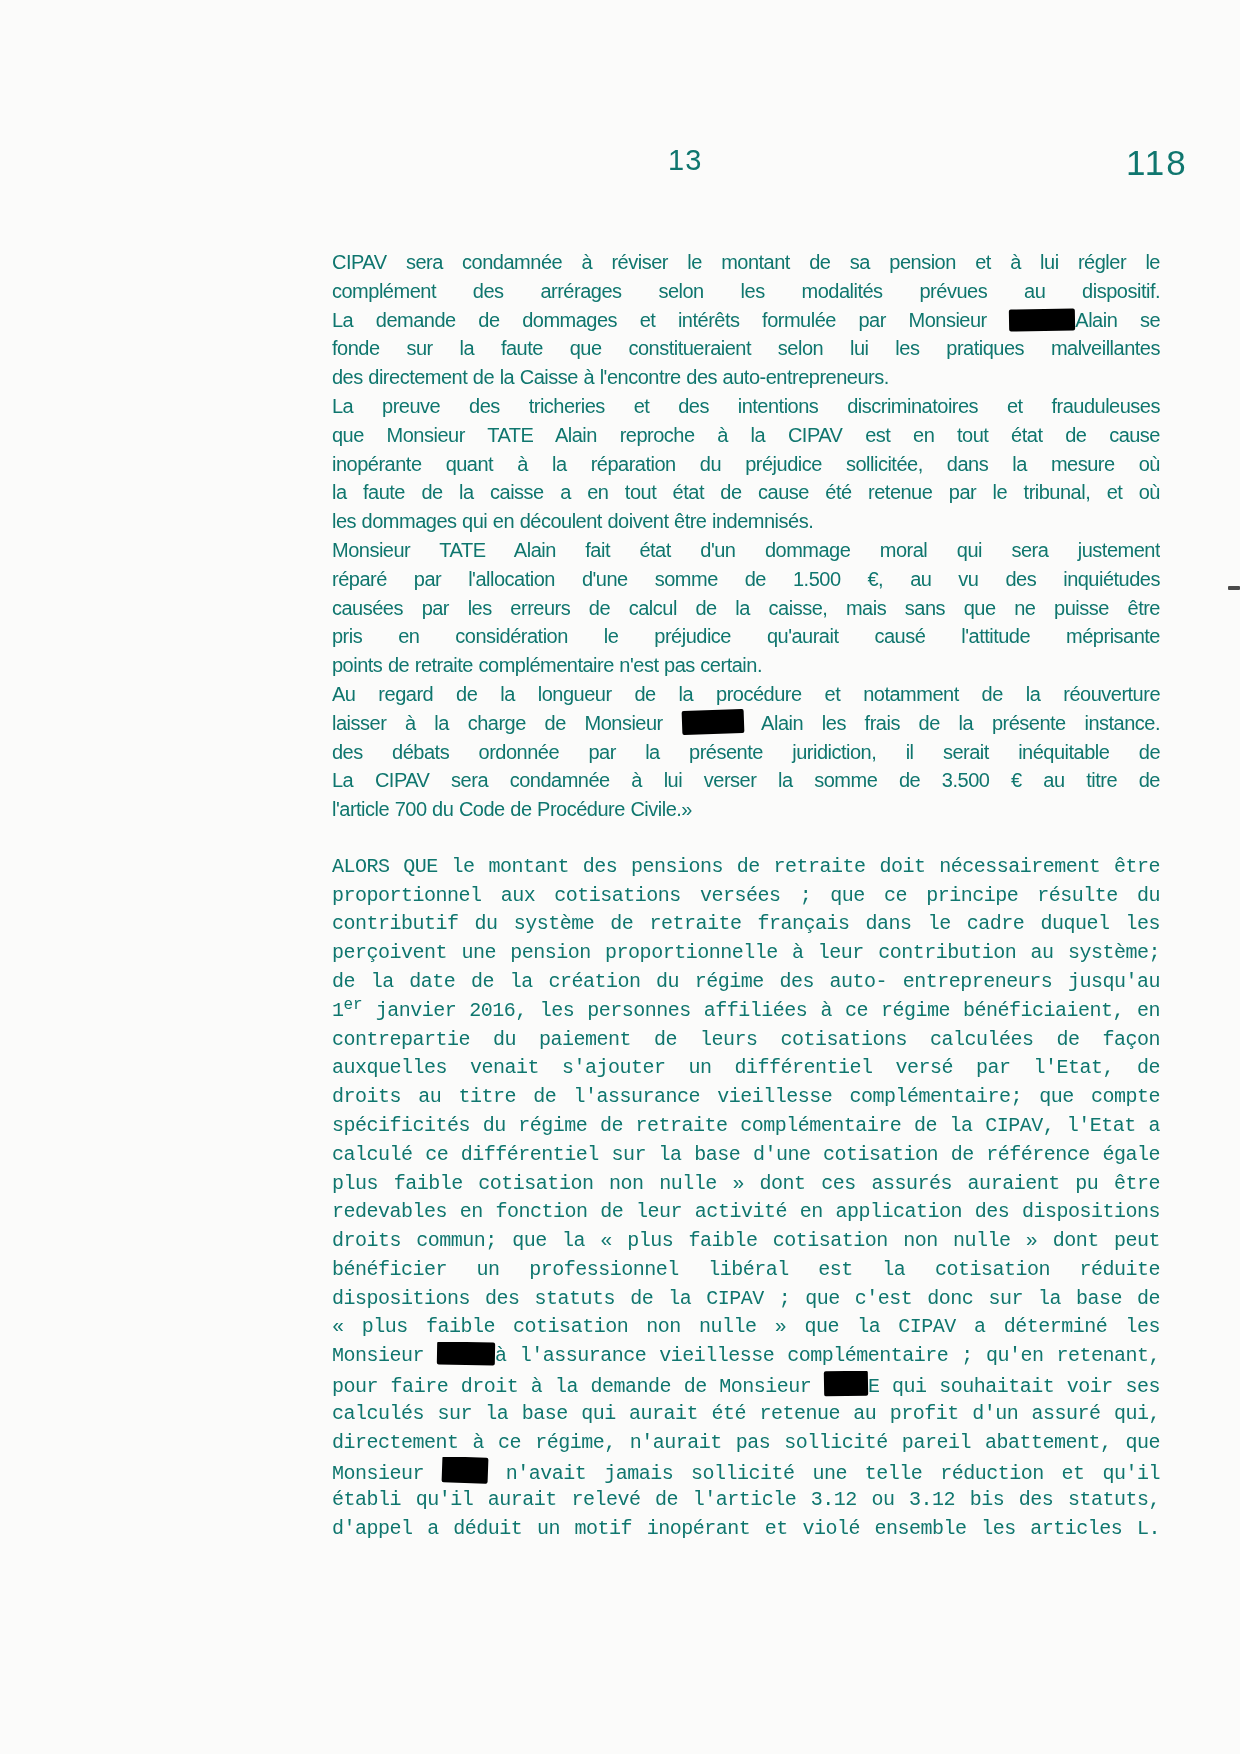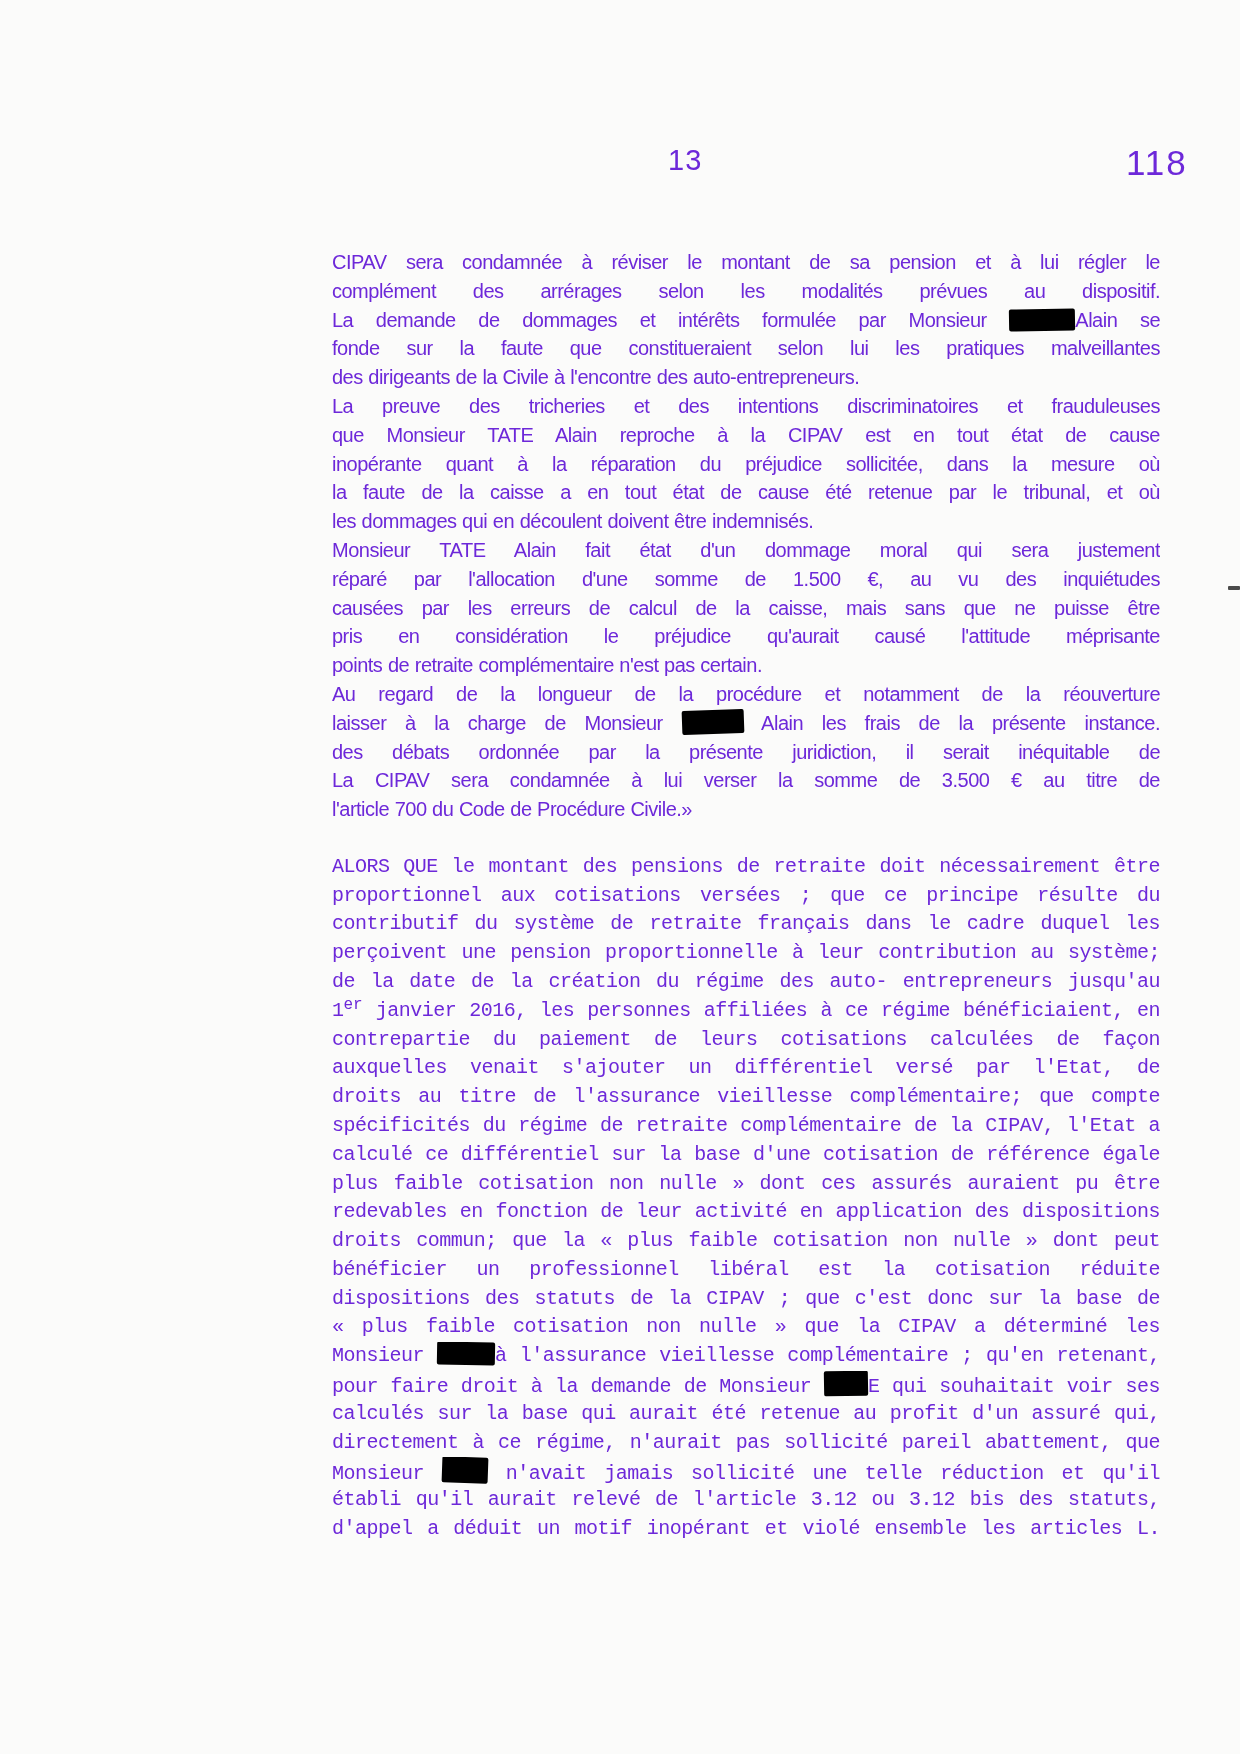--- a/index.html
+++ b/index.html
@@ -3,21 +3,21 @@
 <meta charset="utf-8">
 <style>
   html,body{margin:0;padding:0;background:#e8e8e6;}
   .page{
     position:relative;
     width:1240px;height:1754px;
     margin:0 auto;
     background:#fbfbfa;
     overflow:hidden;
     font-family:"Liberation Sans", sans-serif;
-    color:#6d28d9;
+    color:#0f766e;
   }
   .page-number{
     position:absolute;left:668px;top:146px;
     font-size:29px;line-height:1;letter-spacing:1px;
   }
   .folio-number{
     position:absolute;left:1126px;top:145px;
     font-size:35px;line-height:1;letter-spacing:2px;
   }
   .text-block{
@@ -47,21 +47,21 @@
 
 <div class="page">
   <div class="page-number">13</div>
   <div class="folio-number">118</div>
   <div class="text-block">
       <div class="para">
         <div class="line fill">CIPAV sera condamnée à réviser le montant de sa pension et à lui régler le</div>
         <div class="line fill">complément des arrérages selon les modalités prévues au dispositif.</div>
         <div class="line fill">La demande de dommages et intérêts formulée par Monsieur <span class="redaction" style="width: 66px; height: 22px; transform: rotate(-1deg);"></span>Alain se</div>
         <div class="line fill">fonde sur la faute que constitueraient selon lui les pratiques malveillantes</div>
-        <div class="line">des dirigeants de la Civile à l'encontre des auto-entrepreneurs.</div>
+        <div class="line">des directement de la Caisse à l'encontre des auto-entrepreneurs.</div>
         <div class="line fill">La preuve des tricheries et des intentions discriminatoires et frauduleuses</div>
         <div class="line fill">que Monsieur TATE Alain reproche à la CIPAV est en tout état de cause</div>
         <div class="line fill">inopérante quant à la réparation du préjudice sollicitée, dans la mesure où</div>
         <div class="line fill">la faute de la caisse a en tout état de cause été retenue par le tribunal, et où</div>
         <div class="line">les dommages qui en découlent doivent être indemnisés.</div>
         <div class="line fill">Monsieur TATE Alain fait état d'un dommage moral qui sera justement</div>
         <div class="line fill">réparé par l'allocation d'une somme de 1.500 €, au vu des inquiétudes</div>
         <div class="line fill">causées par les erreurs de calcul de la caisse, mais sans que ne puisse être</div>
         <div class="line fill">pris en considération le préjudice qu'aurait causé l'attitude méprisante</div>
         <div class="line">points de retraite complémentaire n'est pas certain.</div>

